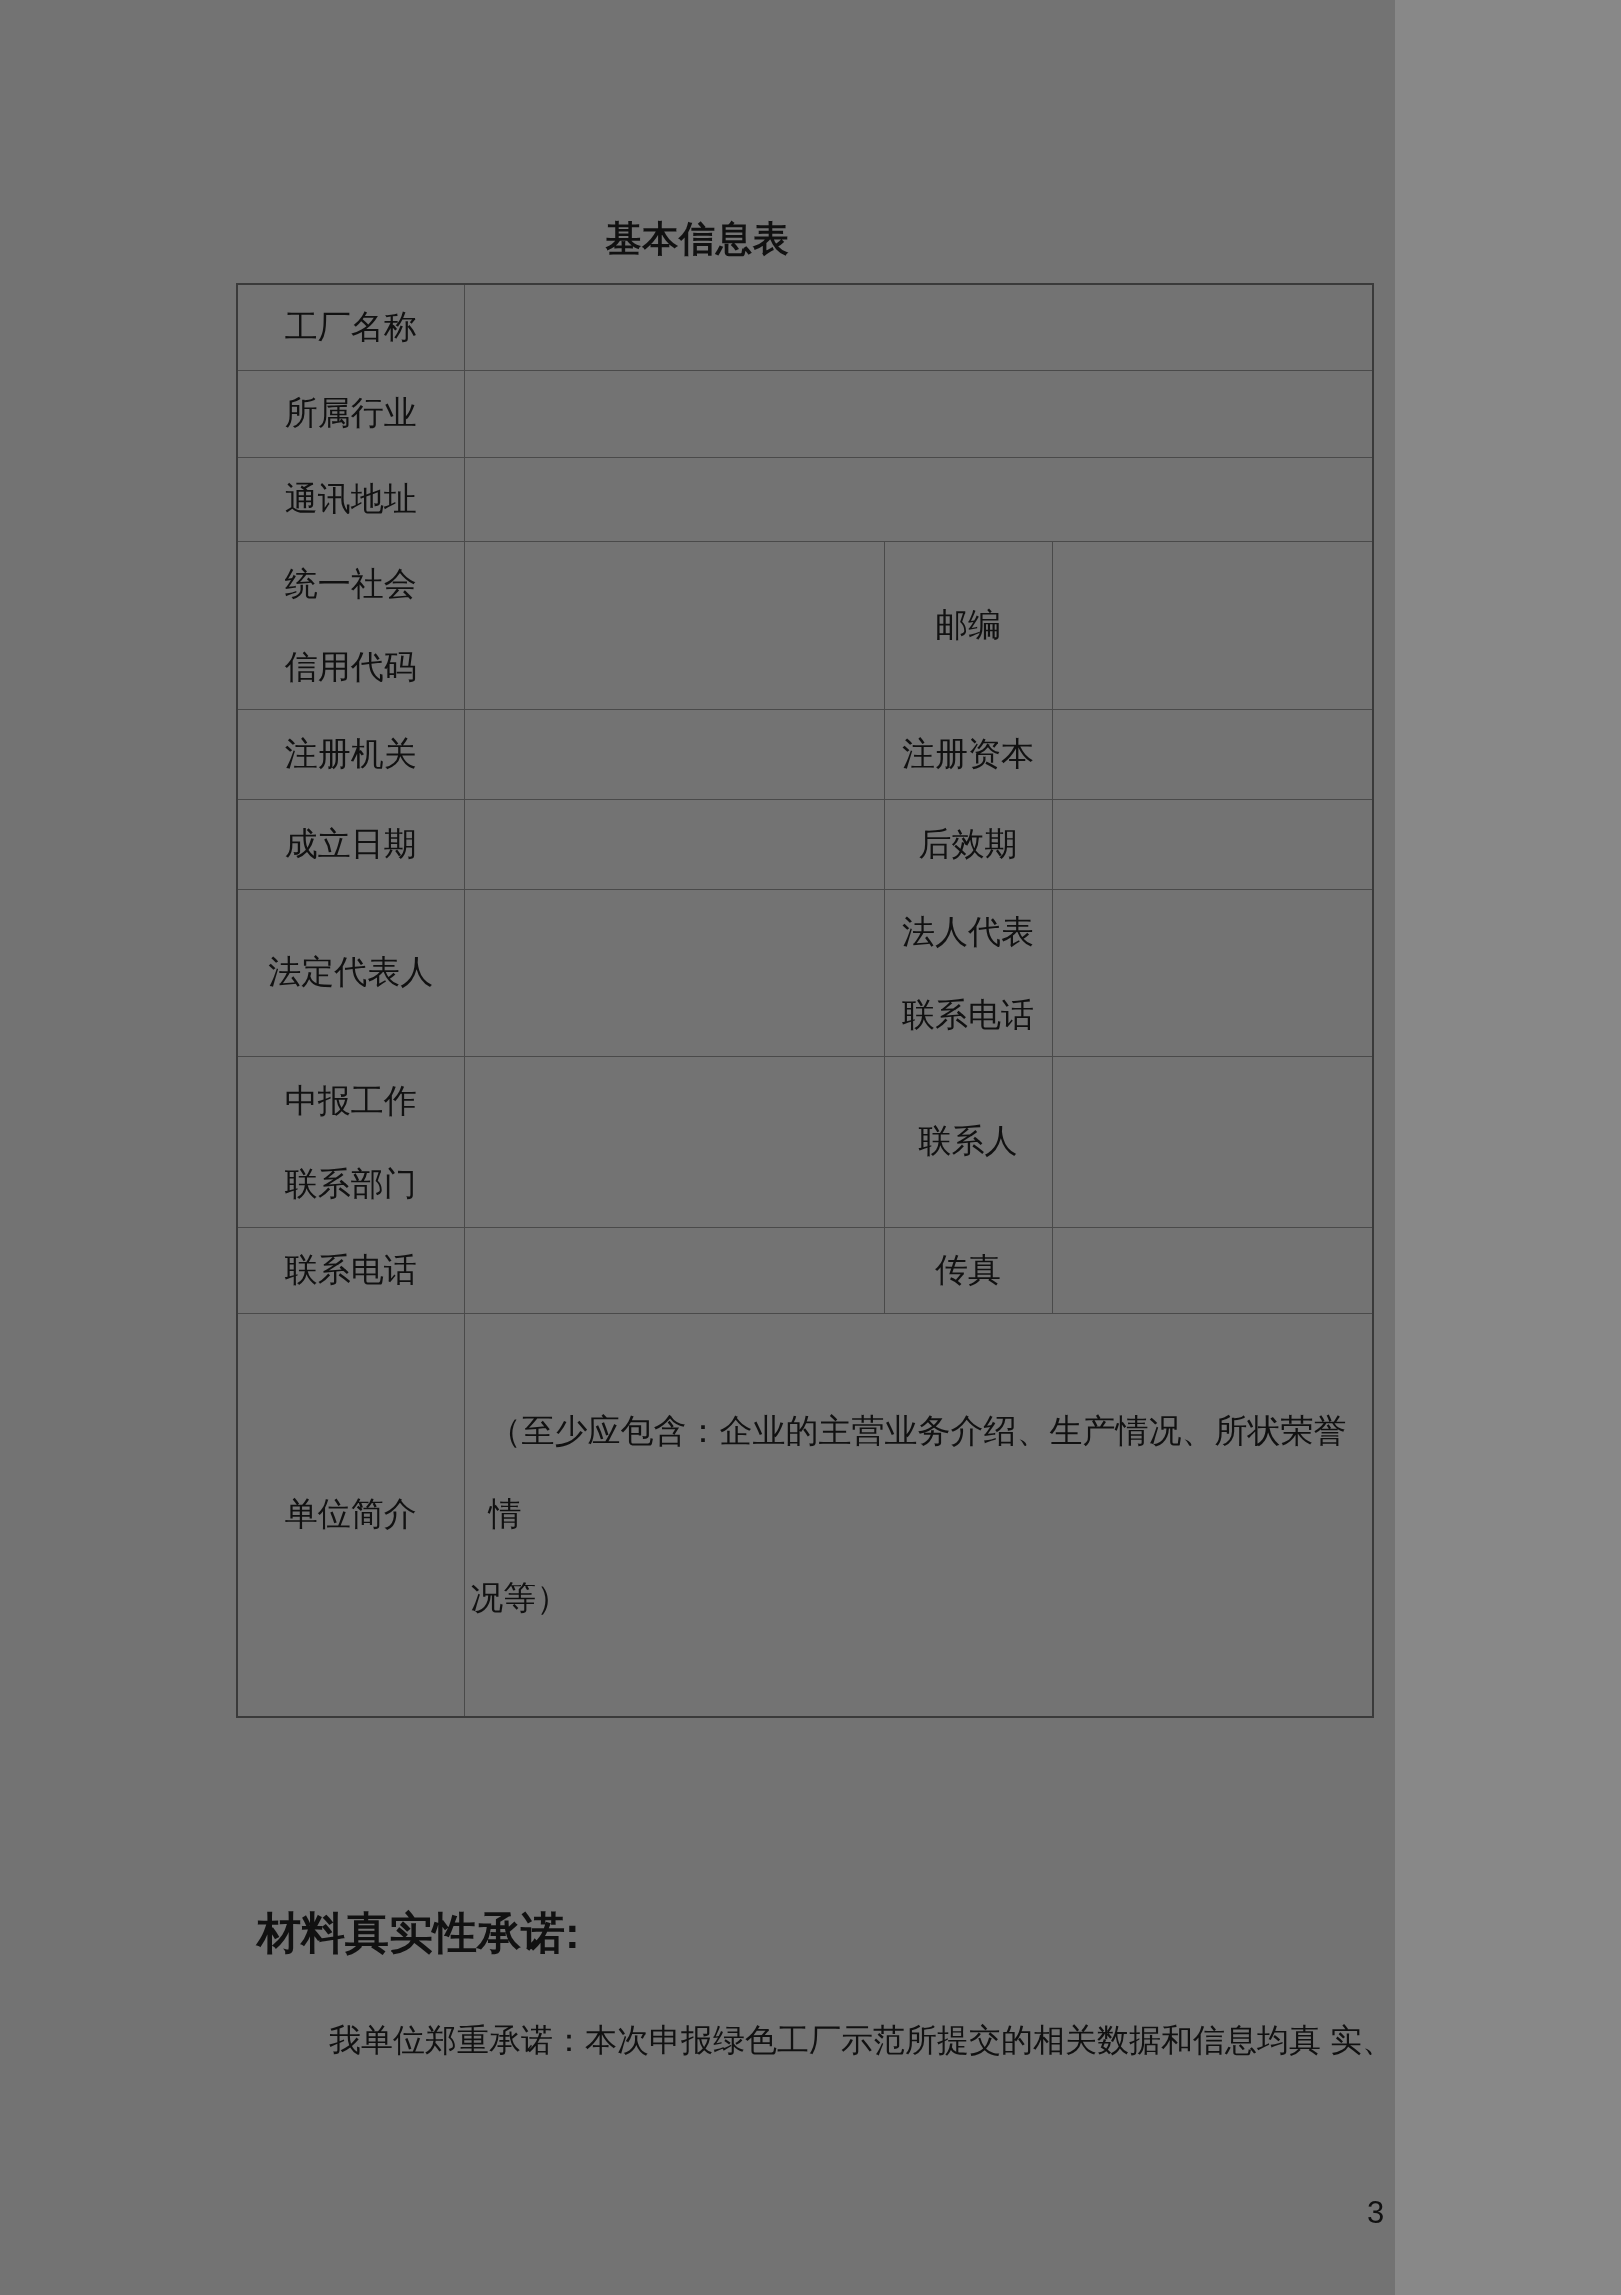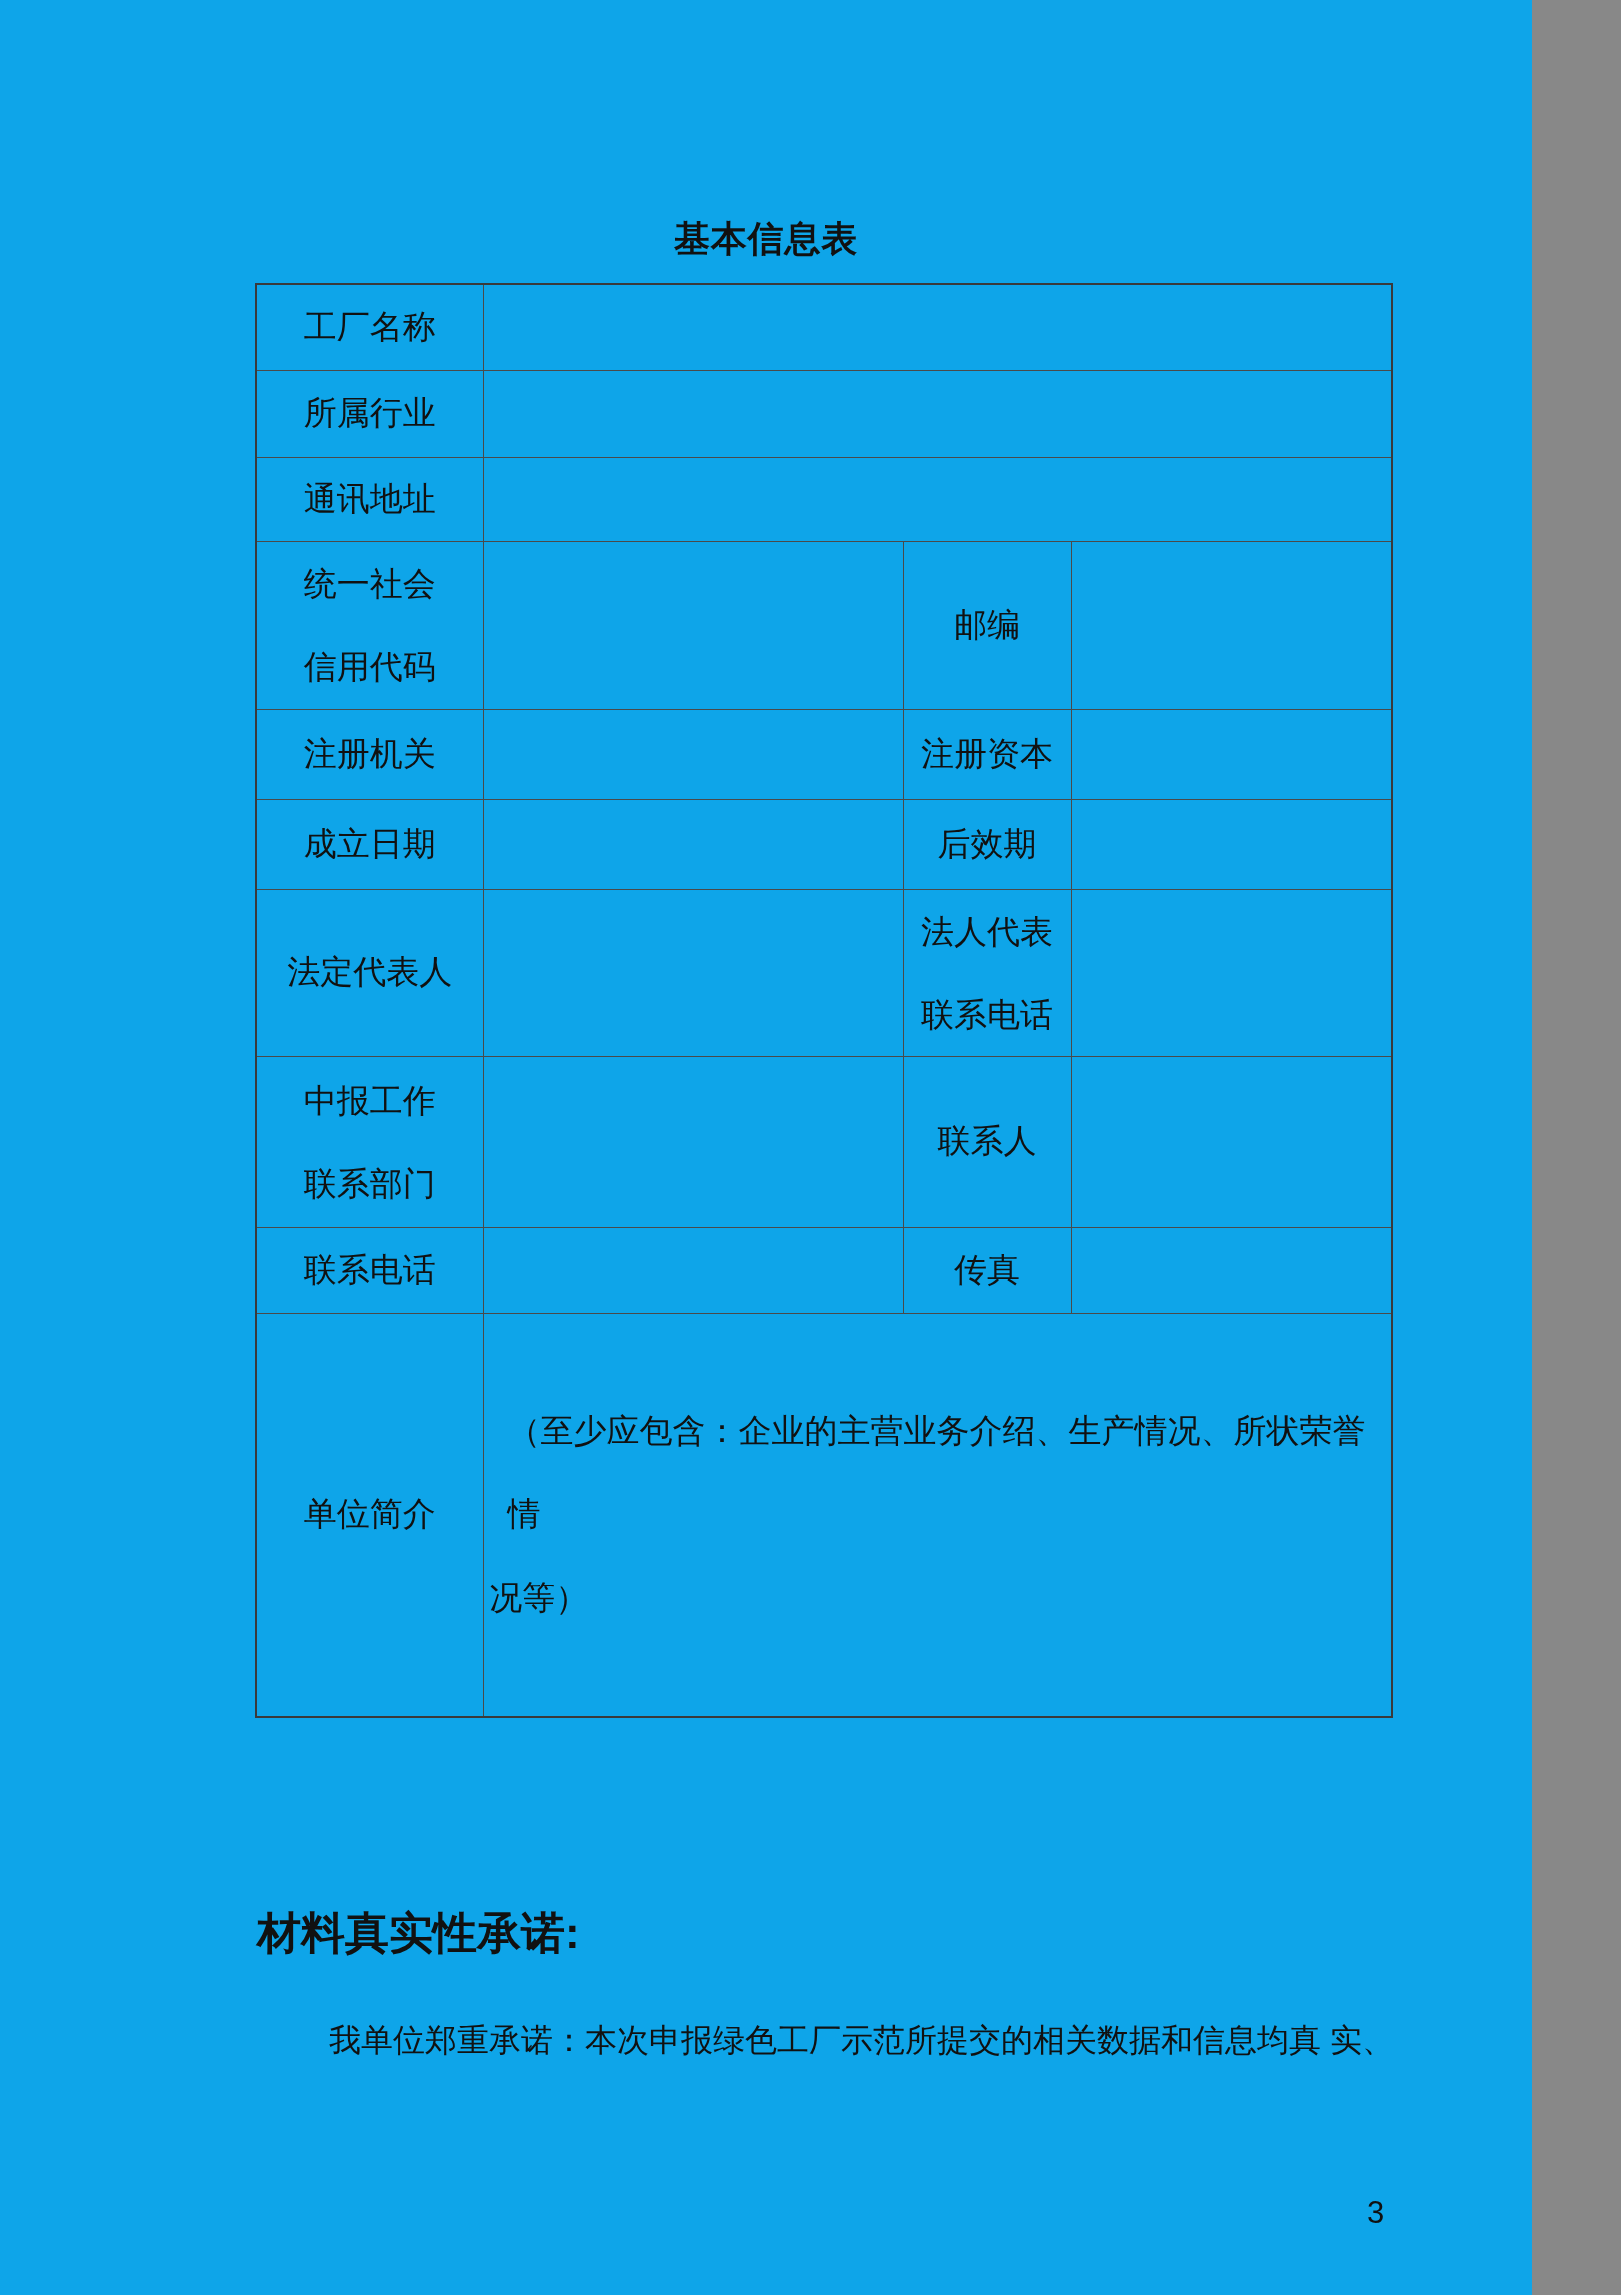--- a/index.html
+++ b/index.html
@@ -2,41 +2,41 @@
 <html style="font-size:13px"><head>
 <meta charset="utf-8">
 <style>
   html, body {
     margin: 0;
     padding: 0;
     background: #888;
   }
   .page {
     position: relative;
-    width: 1532px;
+    width: 1395px;
     height: 2295px;
-    background: #0ea5e9;
+    background: #737373;
     font-family: "Liberation Sans", sans-serif;
     color: #111111;
     overflow: hidden;
   }
   .doc-title {
     position: absolute;
     top: 215px;
     left: 0;
     width: 100%;
     text-align: center;
     font-size: 36px;
     font-weight: 700;
     letter-spacing: 0.8px;
     margin: 0;
   }
   table.info-table {
     position: absolute;
-    left: 255px;
+    left: 236px;
     top: 283px;
     width: 1136px;
     border-collapse: collapse;
     table-layout: fixed;
     border: 2.4px solid #3a3a3a;
   }
   table.info-table td {
     border: 1.6px solid #4a4a4a;
     padding: 0;
     font-size: 33px;

